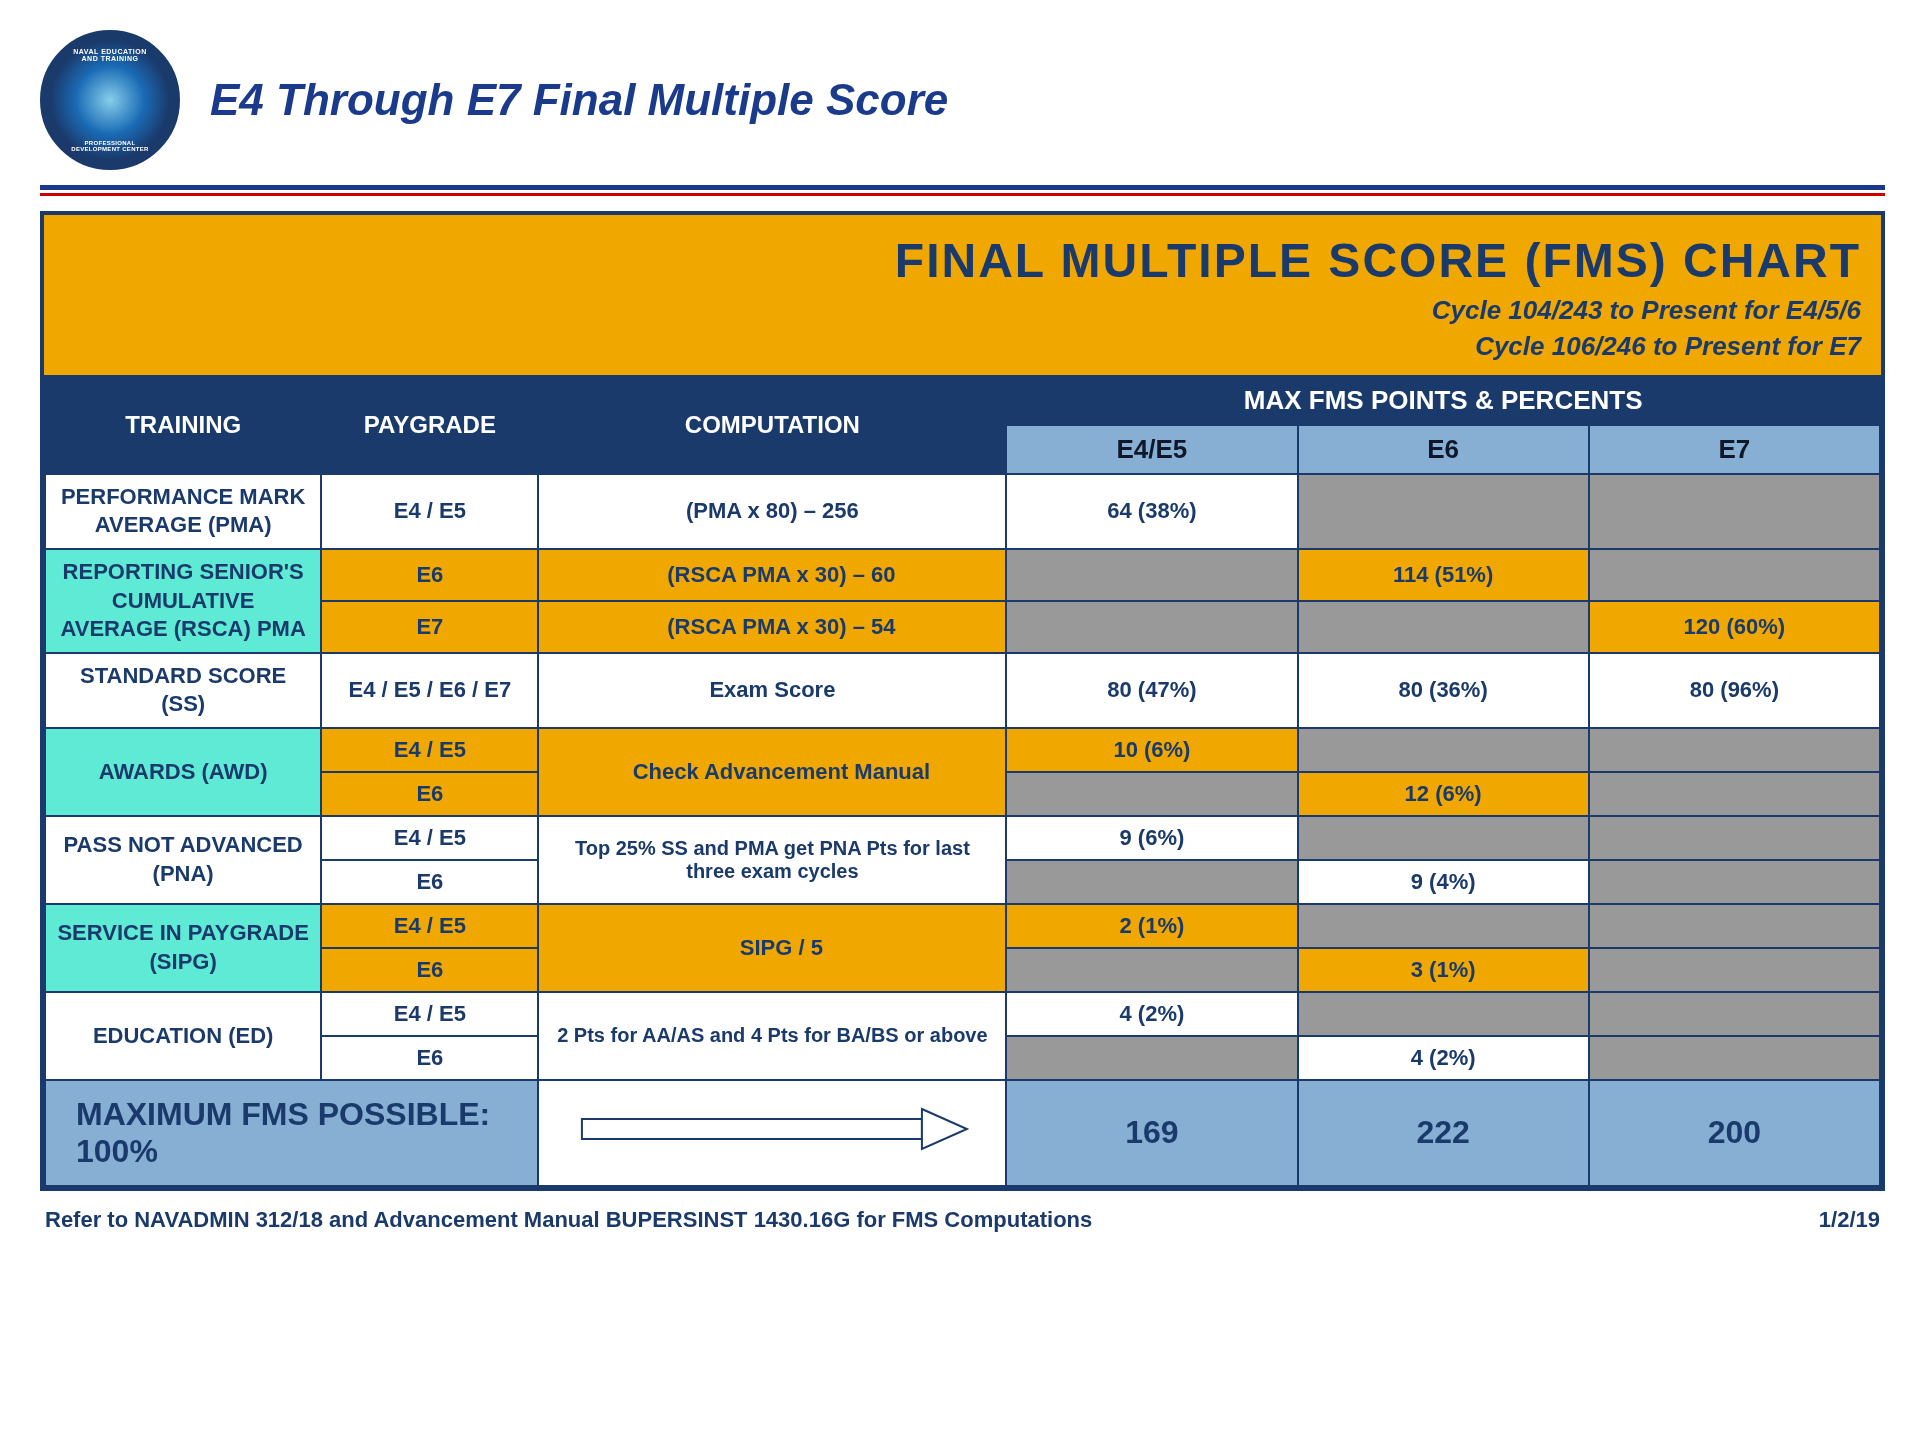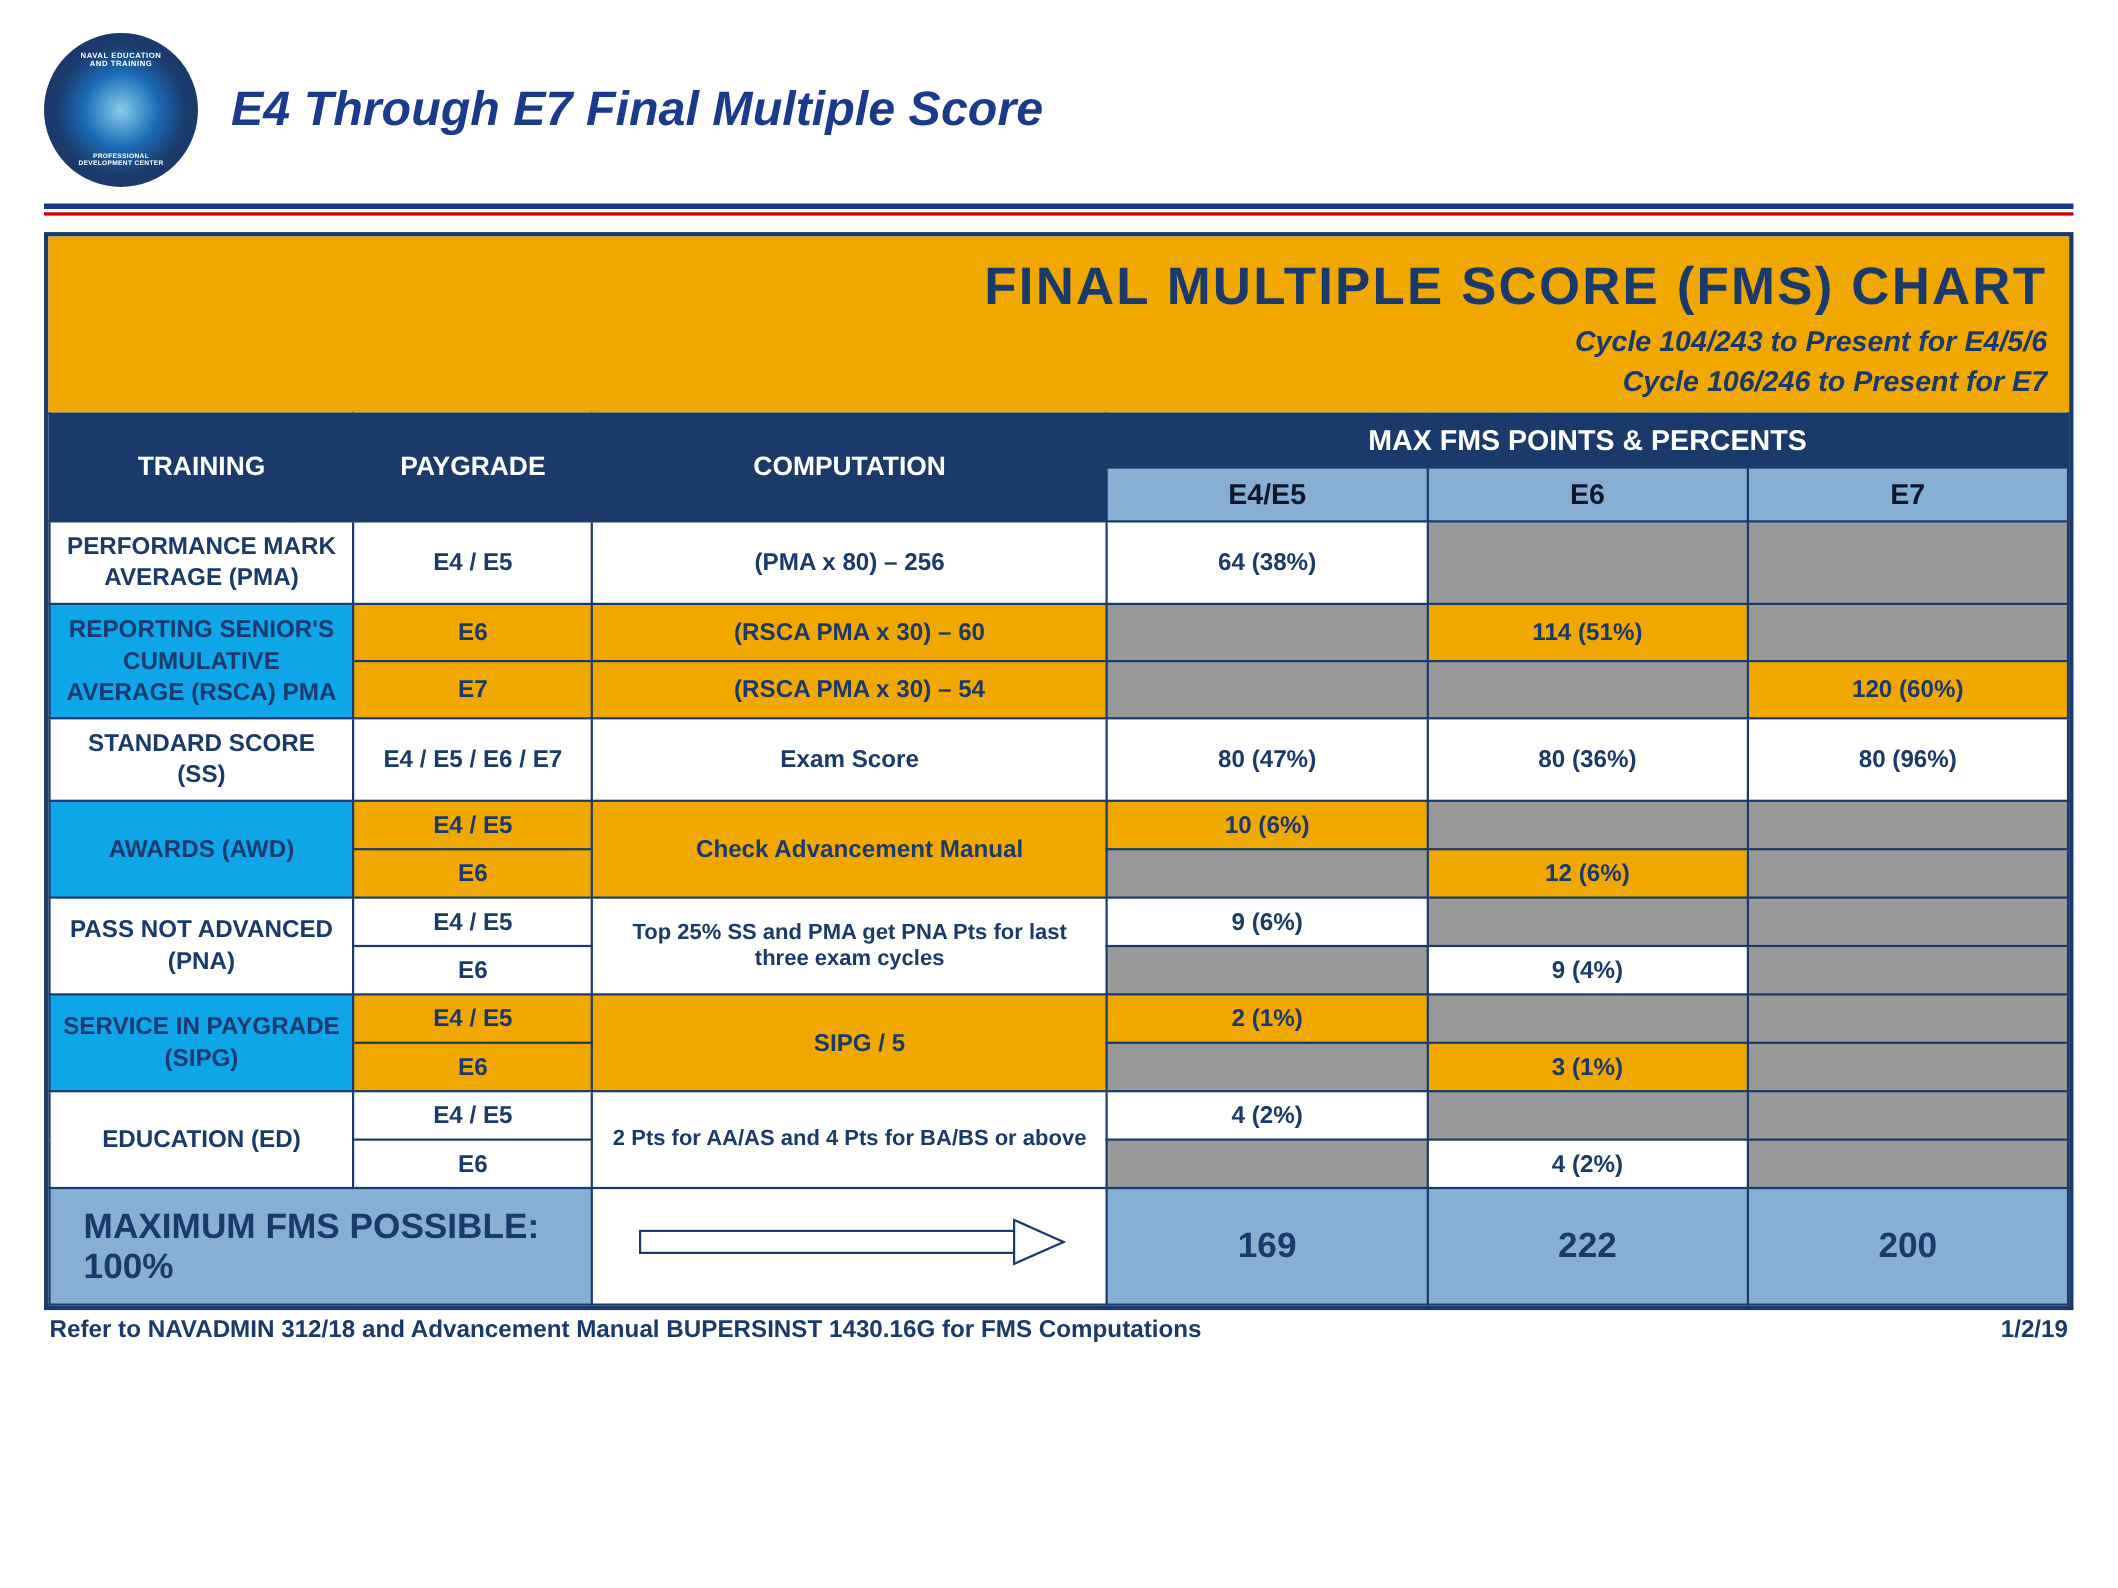--- a/index.html
+++ b/index.html
@@ -137,21 +137,21 @@
       width: 300px;
     }
     .factor-label {
       font-size: 22px;
       font-weight: bold;
       color: #1a3a6b;
       text-transform: uppercase;
       line-height: 1.3;
     }
     .factor-label.yellow-bg {
-      background: #0ea5e9;
+      background: #5eead4;
     }
     .paygrade-cell {
       font-size: 22px;
       font-weight: bold;
       color: #1a3a6b;
     }
     .paygrade-cell.yellow-bg {
       background: #f0a800;
     }
     .computation-cell {
@@ -186,21 +186,21 @@
       text-align: left;
       padding-left: 30px;
     }
     .arrow-cell {
       background: white !important;
       padding: 10px 20px !important;
     }
     .bottom-note {
       display: flex;
       justify-content: space-between;
-      margin-top: 4px;
+      margin-top: 16px;
       font-size: 22px;
       font-weight: bold;
       color: #1a3a6b;
       padding: 0 5px;
     }
     .arrow-svg {
       width: 100%;
       height: 50px;
     }
     tr.white-row td {

